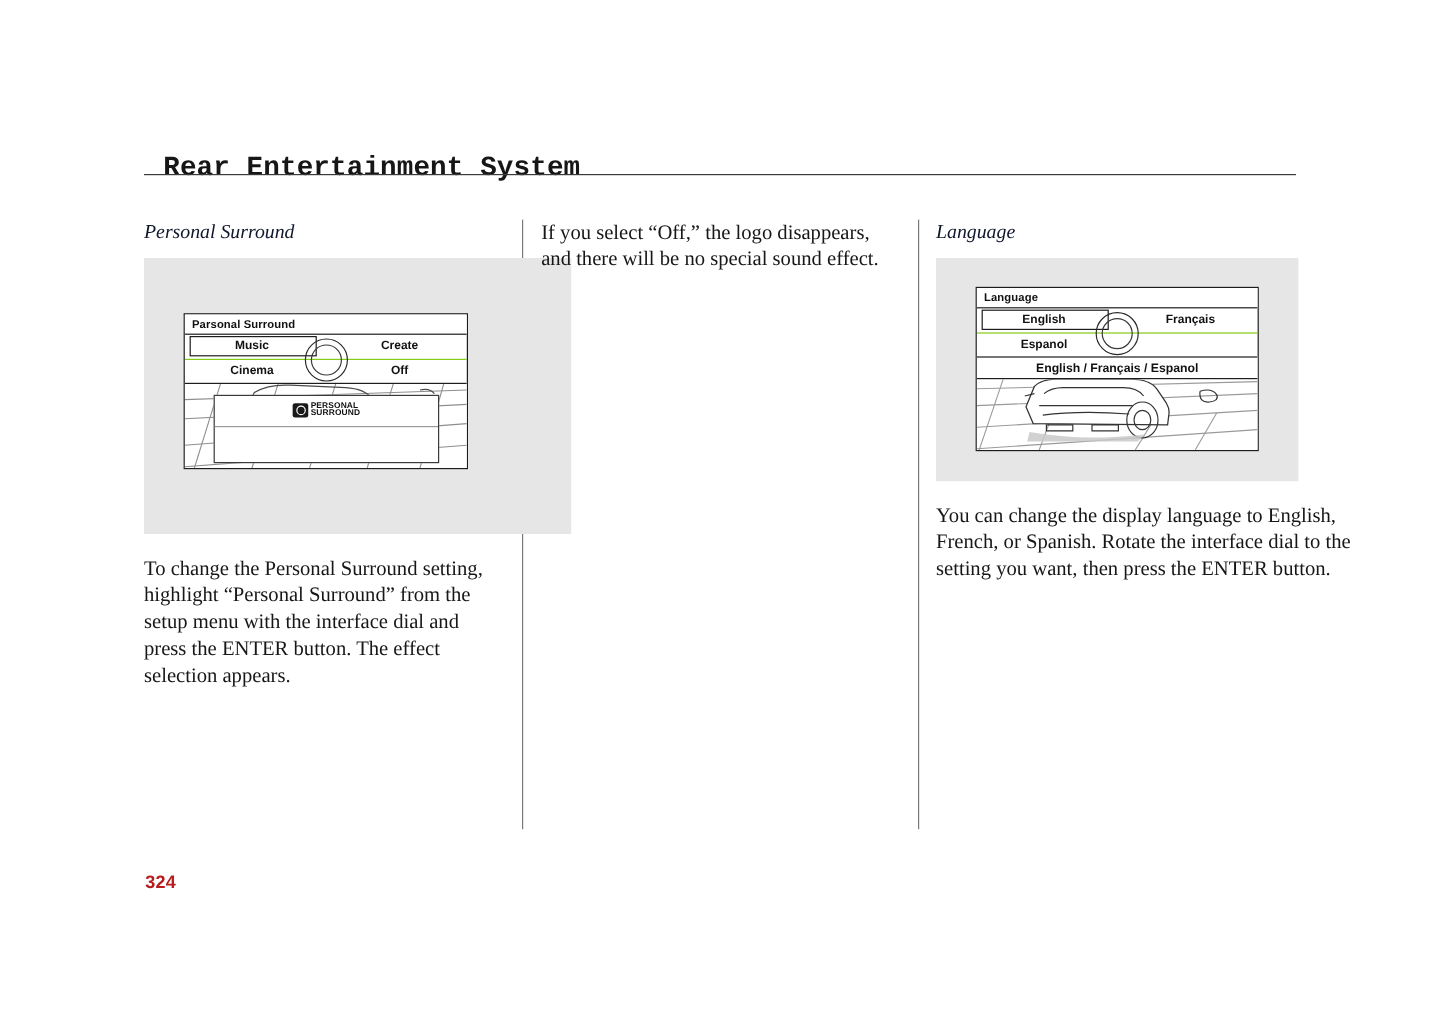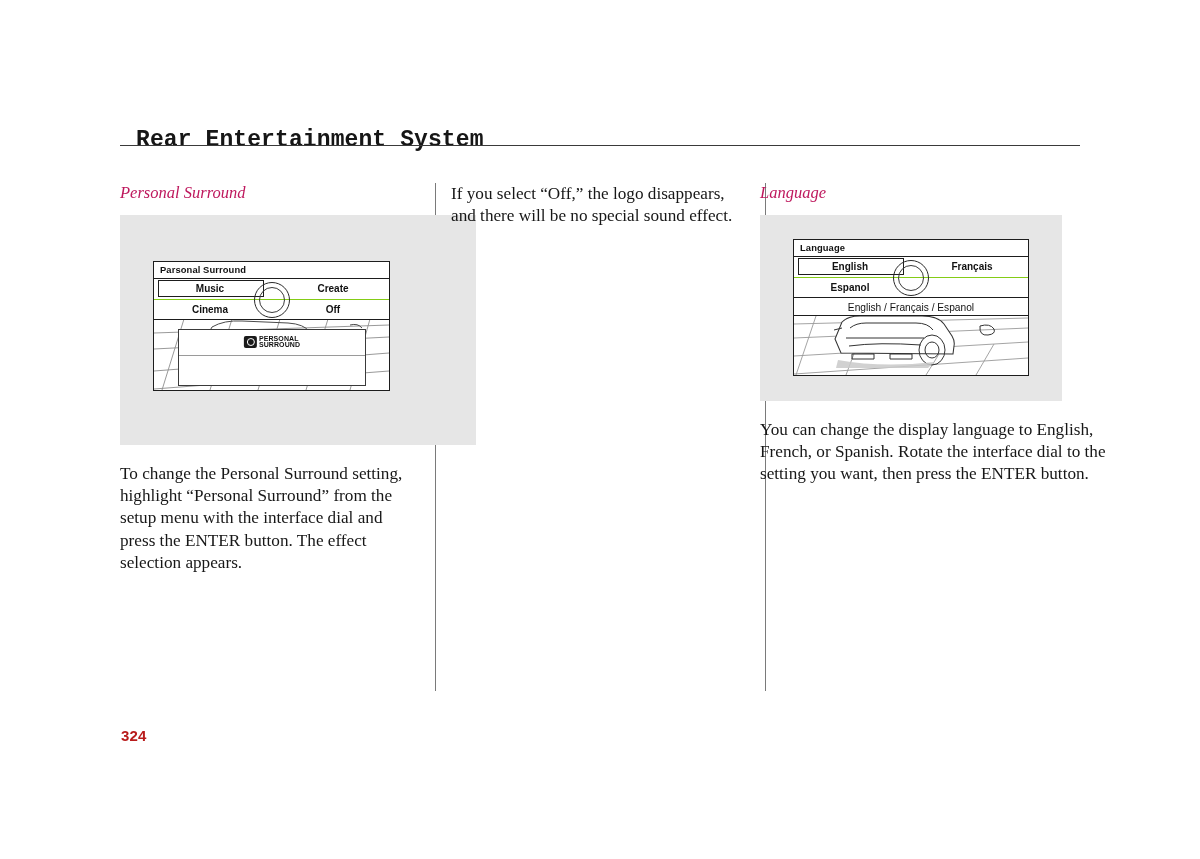--- a/index.html
+++ b/index.html
@@ -59,27 +59,27 @@
   .col-divider.left  { left: 435px; }
   .col-divider.right { left: 765px; }
 
   
   .column {
     position: absolute;
     top: 183px;
   }
   .column.c1 { left: 120px; width: 300px; }
   .column.c2 { left: 451px; width: 300px; }
-  .column.c3 { left: 760px; width: 365px; }
+  .column.c3 { left: 780px; width: 365px; }
 
   .sub-heading {
     font-family: "Liberation Serif", serif;
     font-style: italic;
     font-size: 16.5px;
-    color: #be185d;
+    color: #0f172a;
     margin: 0 0 12px 0;
     line-height: 1.2;
   }
 
   .body-text {
     font-family: "Liberation Serif", serif;
     font-size: 17.2px;
     line-height: 1.295;
     color: #171717;
     margin: 0 0 16px 0;
@@ -207,21 +207,21 @@
 
   
   .lang-line {
     position: absolute;
     left: 0; top: 57px;
     width: 100%;
     height: 19px;
     line-height: 19px;
     text-align: center;
     font-family: "Liberation Sans", sans-serif;
-    font-weight: normal;
+    font-weight: bold;
     font-size: 10.2px;
     color: #111;
     border-top: 1.2px solid #1d1d1d;
     border-bottom: 1.2px solid #1d1d1d;
     background: #fff;
     box-sizing: border-box;
     z-index: 6;
   }
 
   

